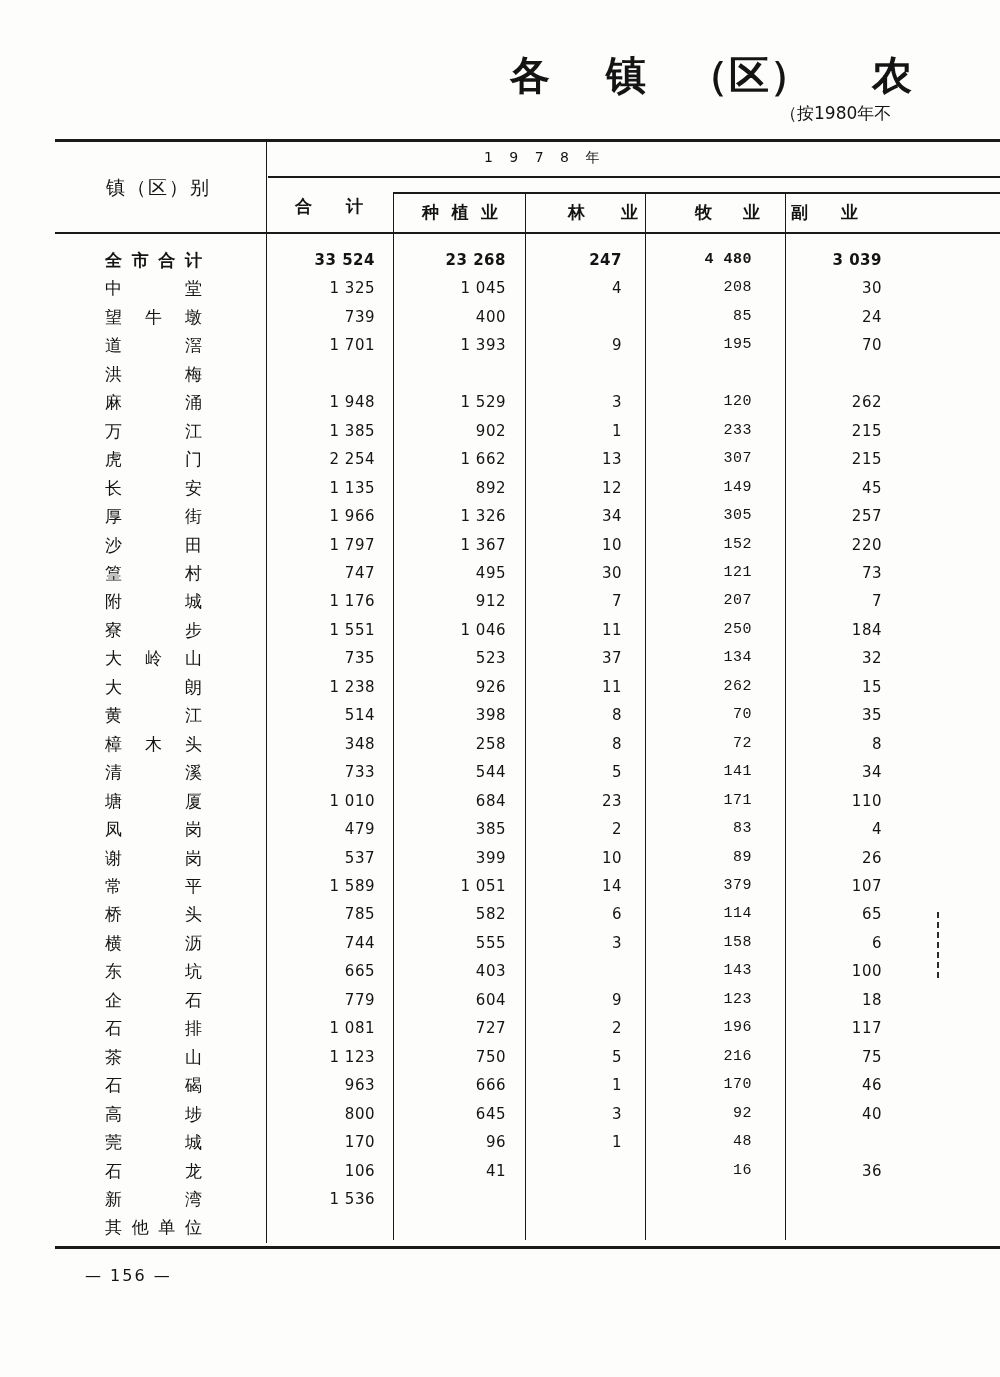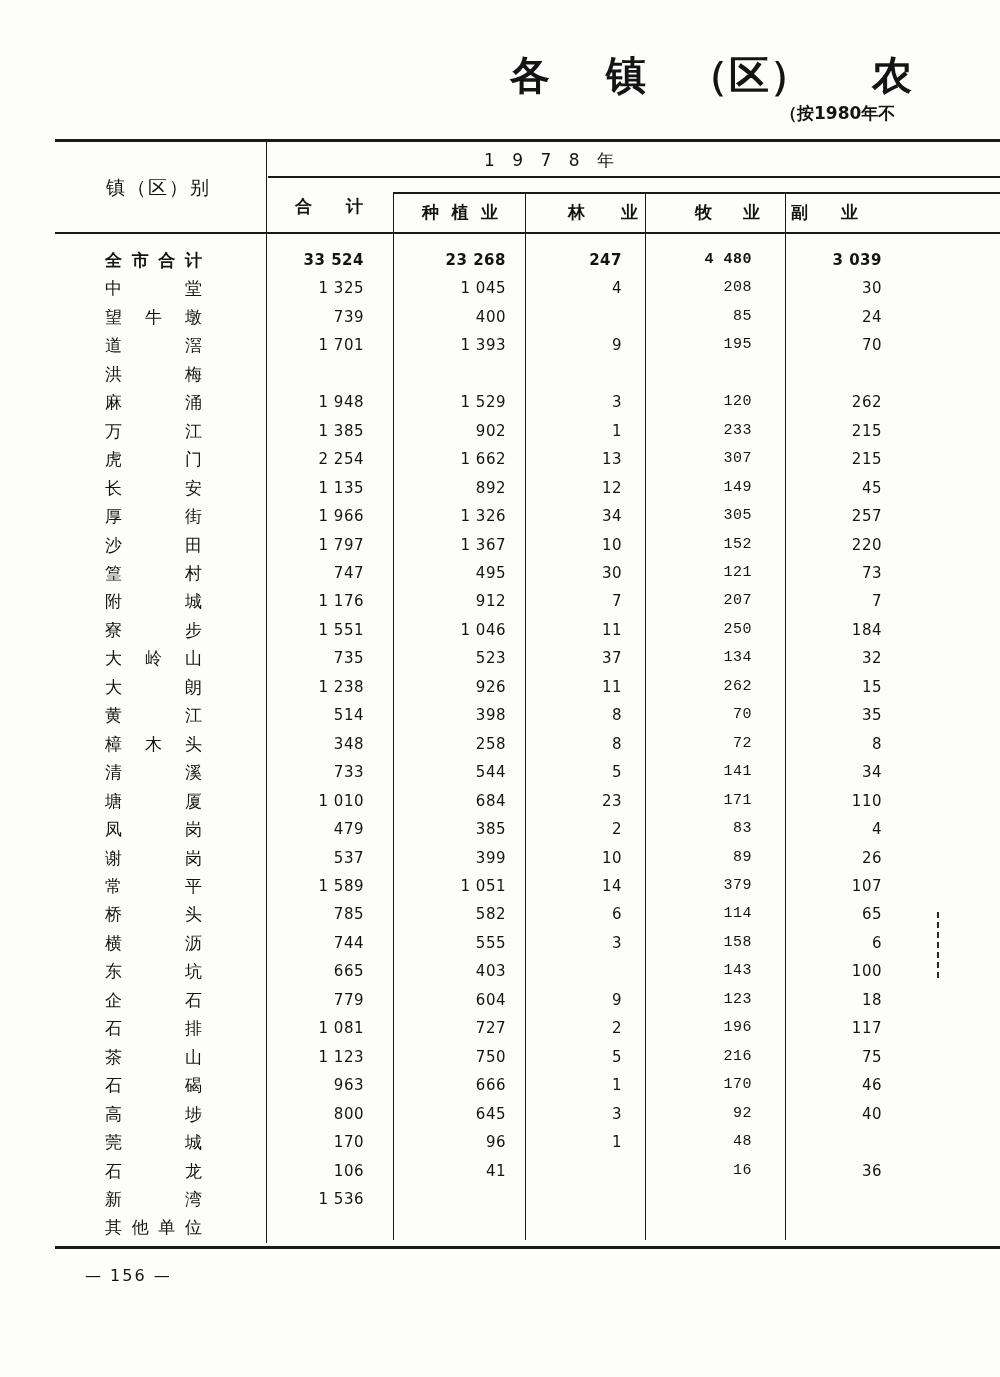--- a/index.html
+++ b/index.html
@@ -4,52 +4,52 @@
 <style>
   html,body { margin:0; padding:0; background:#ffffff; }
   .page {
     position:relative; width:1000px; height:1377px; overflow:hidden;
     background:#fdfdfc; color:#141414;
     font-family:"DejaVu Sans", sans-serif;
   }
   
   .title-seg { position:absolute; top:48px; font-size:40px; font-weight:bold; letter-spacing:1px; white-space:nowrap; }
   .t0 { left:510px; } .t1 { left:606px; } .t2 { left:688px; } .t3 { left:872px; }
-  .subtitle { position:absolute; left:780px; top:102px; font-size:17px; white-space:nowrap;font-weight:bold; }
+  .subtitle { position:absolute; left:780px; top:102px; font-size:17px; white-space:nowrap; }
   
   .hline, .vline { position:absolute; background:#1a1a1a; }
   .line-top        { left:55px;  top:139px;  width:945px; height:3px; }
   .line-year       { left:268px; top:176px;  width:732px; height:2px; }
   .line-subcols    { left:394px; top:192px;  width:606px; height:2px; }
   .line-headersep  { left:55px;  top:232px;  width:945px; height:2px; box-shadow:0 -4px 0 -2px #1a1a1a22; }
   .line-bottom     { left:55px;  top:1246px; width:945px; height:3px; }
   .v1 { left:266px; top:139px; width:1px; height:1104px; }
   .v2 { left:393px; top:192px; width:1px; height:1048px; }
   .v3 { left:525px; top:192px; width:1px; height:1048px; }
   .v4 { left:645px; top:192px; width:1px; height:1048px; }
   .v5 { left:785px; top:192px; width:1px; height:1048px; }
   .dash-frag { position:absolute; left:937px; top:912px; height:66px; width:0;
                border-left:2px dashed #2a2a2a; background:none; }
   
-  .year-header { position:absolute; left:484px; top:149px; font-size:17px; letter-spacing:6px; white-space:nowrap; }
+  .year-header { position:absolute; left:484px; top:149px; font-size:14px; letter-spacing:6px; white-space:nowrap; }
   .row-header  { position:absolute; left:106px; top:175px; font-size:19px; letter-spacing:2px; white-space:nowrap; }
   .col-header  { position:absolute; display:flex; justify-content:space-between; font-size:17px; font-weight:bold; }
   
   .rows { position:absolute; left:0; top:246px; width:1000px; }
   .row  { position:relative; height:28.46px; }
   .row-label {
     position:absolute; left:105px; width:97px; height:28.46px;
     display:flex; justify-content:space-between; align-items:center;
     font-size:17px; line-height:28.46px; white-space:nowrap;
   }
   .val {
     position:absolute; height:28.46px; line-height:28.46px;
     font-size:15px; text-align:right; letter-spacing:0.5px; white-space:nowrap;
   }
-  .val0 { left:262px; width:102px; }
+  .val0 { left:273px; width:102px; }
   .val1 { left:400px; width:106px; }
   .val2 { left:540px; width:82px;  }
   .val3 { left:660px; width:92px;font-family:Liberation Mono, monospace;  }
   .val4 { left:790px; width:92px;  }
   .row.bold .row-label, .row.bold .val { font-weight:bold; }
   
   .page-number { position:absolute; left:85px; top:1266px; font-size:16px; letter-spacing:2px; }
 </style>
 </head>
 <body>

